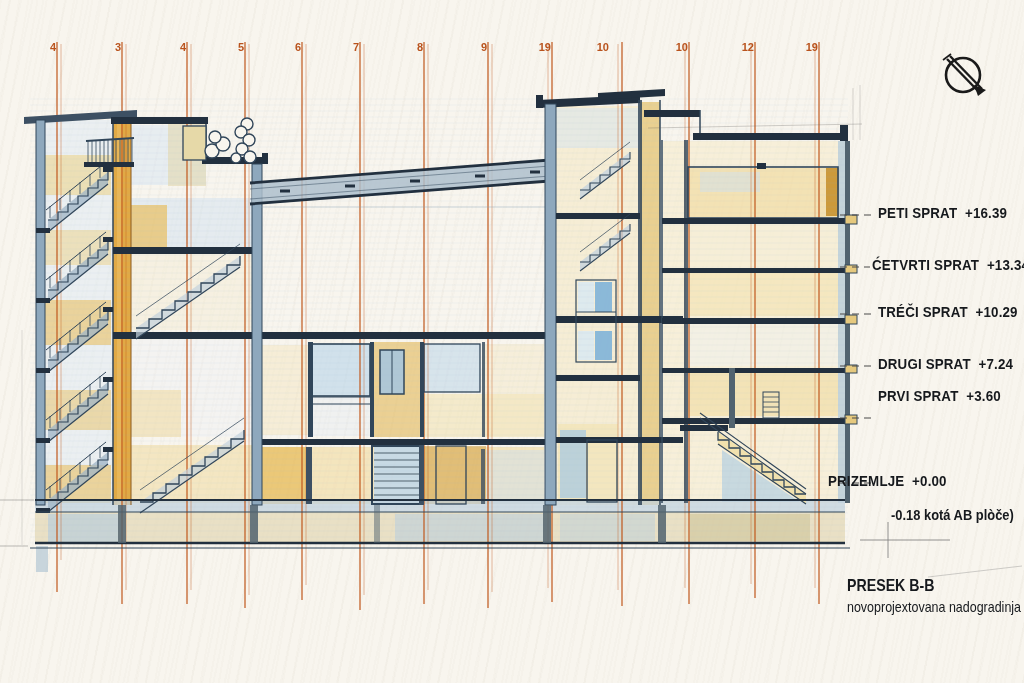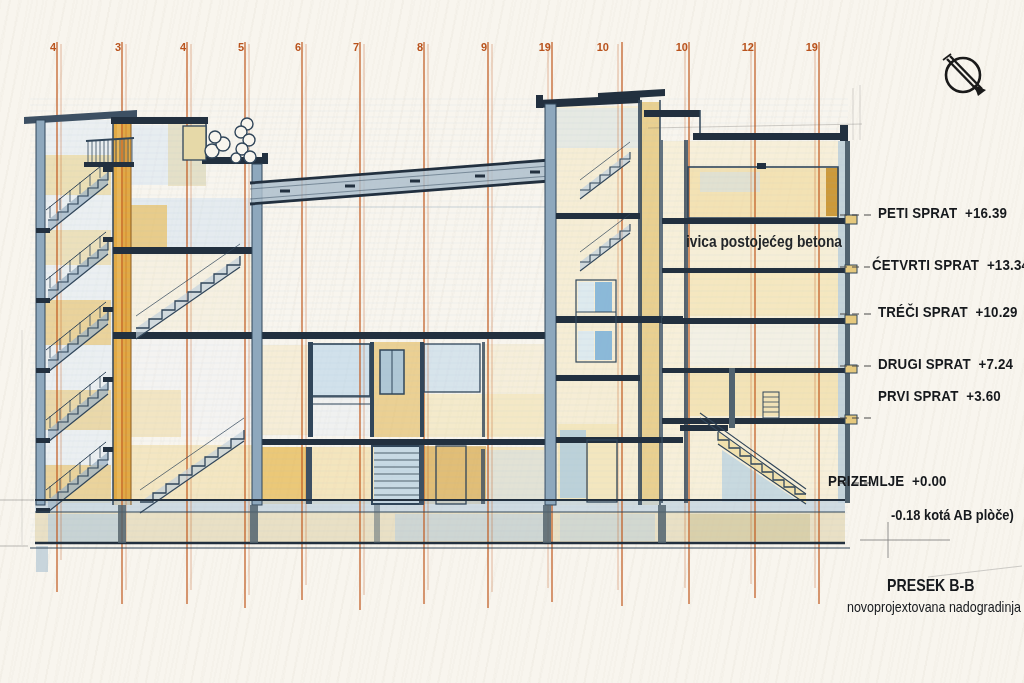--- a/index.html
+++ b/index.html
@@ -12,21 +12,21 @@
       #f8f5ee;
   }
   svg{position:absolute;left:0;top:0;}
   .txt{position:absolute;white-space:nowrap;color:#16191d;}
   .cond{transform:scaleX(.86);transform-origin:0 50%;display:inline-flex;align-items:baseline;}
   .lvl{font-size:15.5px;font-weight:700;letter-spacing:.2px;}
   .lvl .elev{margin-left:9px;}
   .gridnum{position:absolute;width:18px;text-align:right;font-size:11px;font-weight:700;color:#b9531d;}
   .note{font-size:15px;font-weight:600;}
   .annot{font-size:16px;font-weight:600;color:#22262a;}
-  .title{font-size:16.5px;font-weight:700;margin-left:40px;}
+  .title{font-size:16.5px;font-weight:700;}
   .subtitle{font-size:14.5px;font-weight:400;}
 </style>
 </head>
 <body>
 
 <div class="sheet">
 
 <svg width="1024" height="683" viewBox="0 0 1024 683">
   <defs>
     <pattern id="hlines" width="6" height="6" patternUnits="userSpaceOnUse">
@@ -373,23 +373,20 @@
   <span class="cond">
         <span>PRIZEMLJE</span>
         <span class="elev">+0.00</span>
       </span>
 </div>
 
 <div class="txt note" style="left:891px;top:506px">
   <span class="cond">-0.18 kotá AB plòče)</span>
 </div>
 
-<div class="txt annot" style="left:686px;top:233px">
-  <span class="cond">ivica postojećeg betona</span>
-</div>
 
 <div class="txt title" style="left:847px;top:576px">
   <span class="cond">PRESEK B-B</span>
 </div>
 <div class="txt subtitle" style="left:847px;top:599px">
   <span class="cond">novoprojextovana nadogradinja</span>
 </div>
 
 </div>
 

